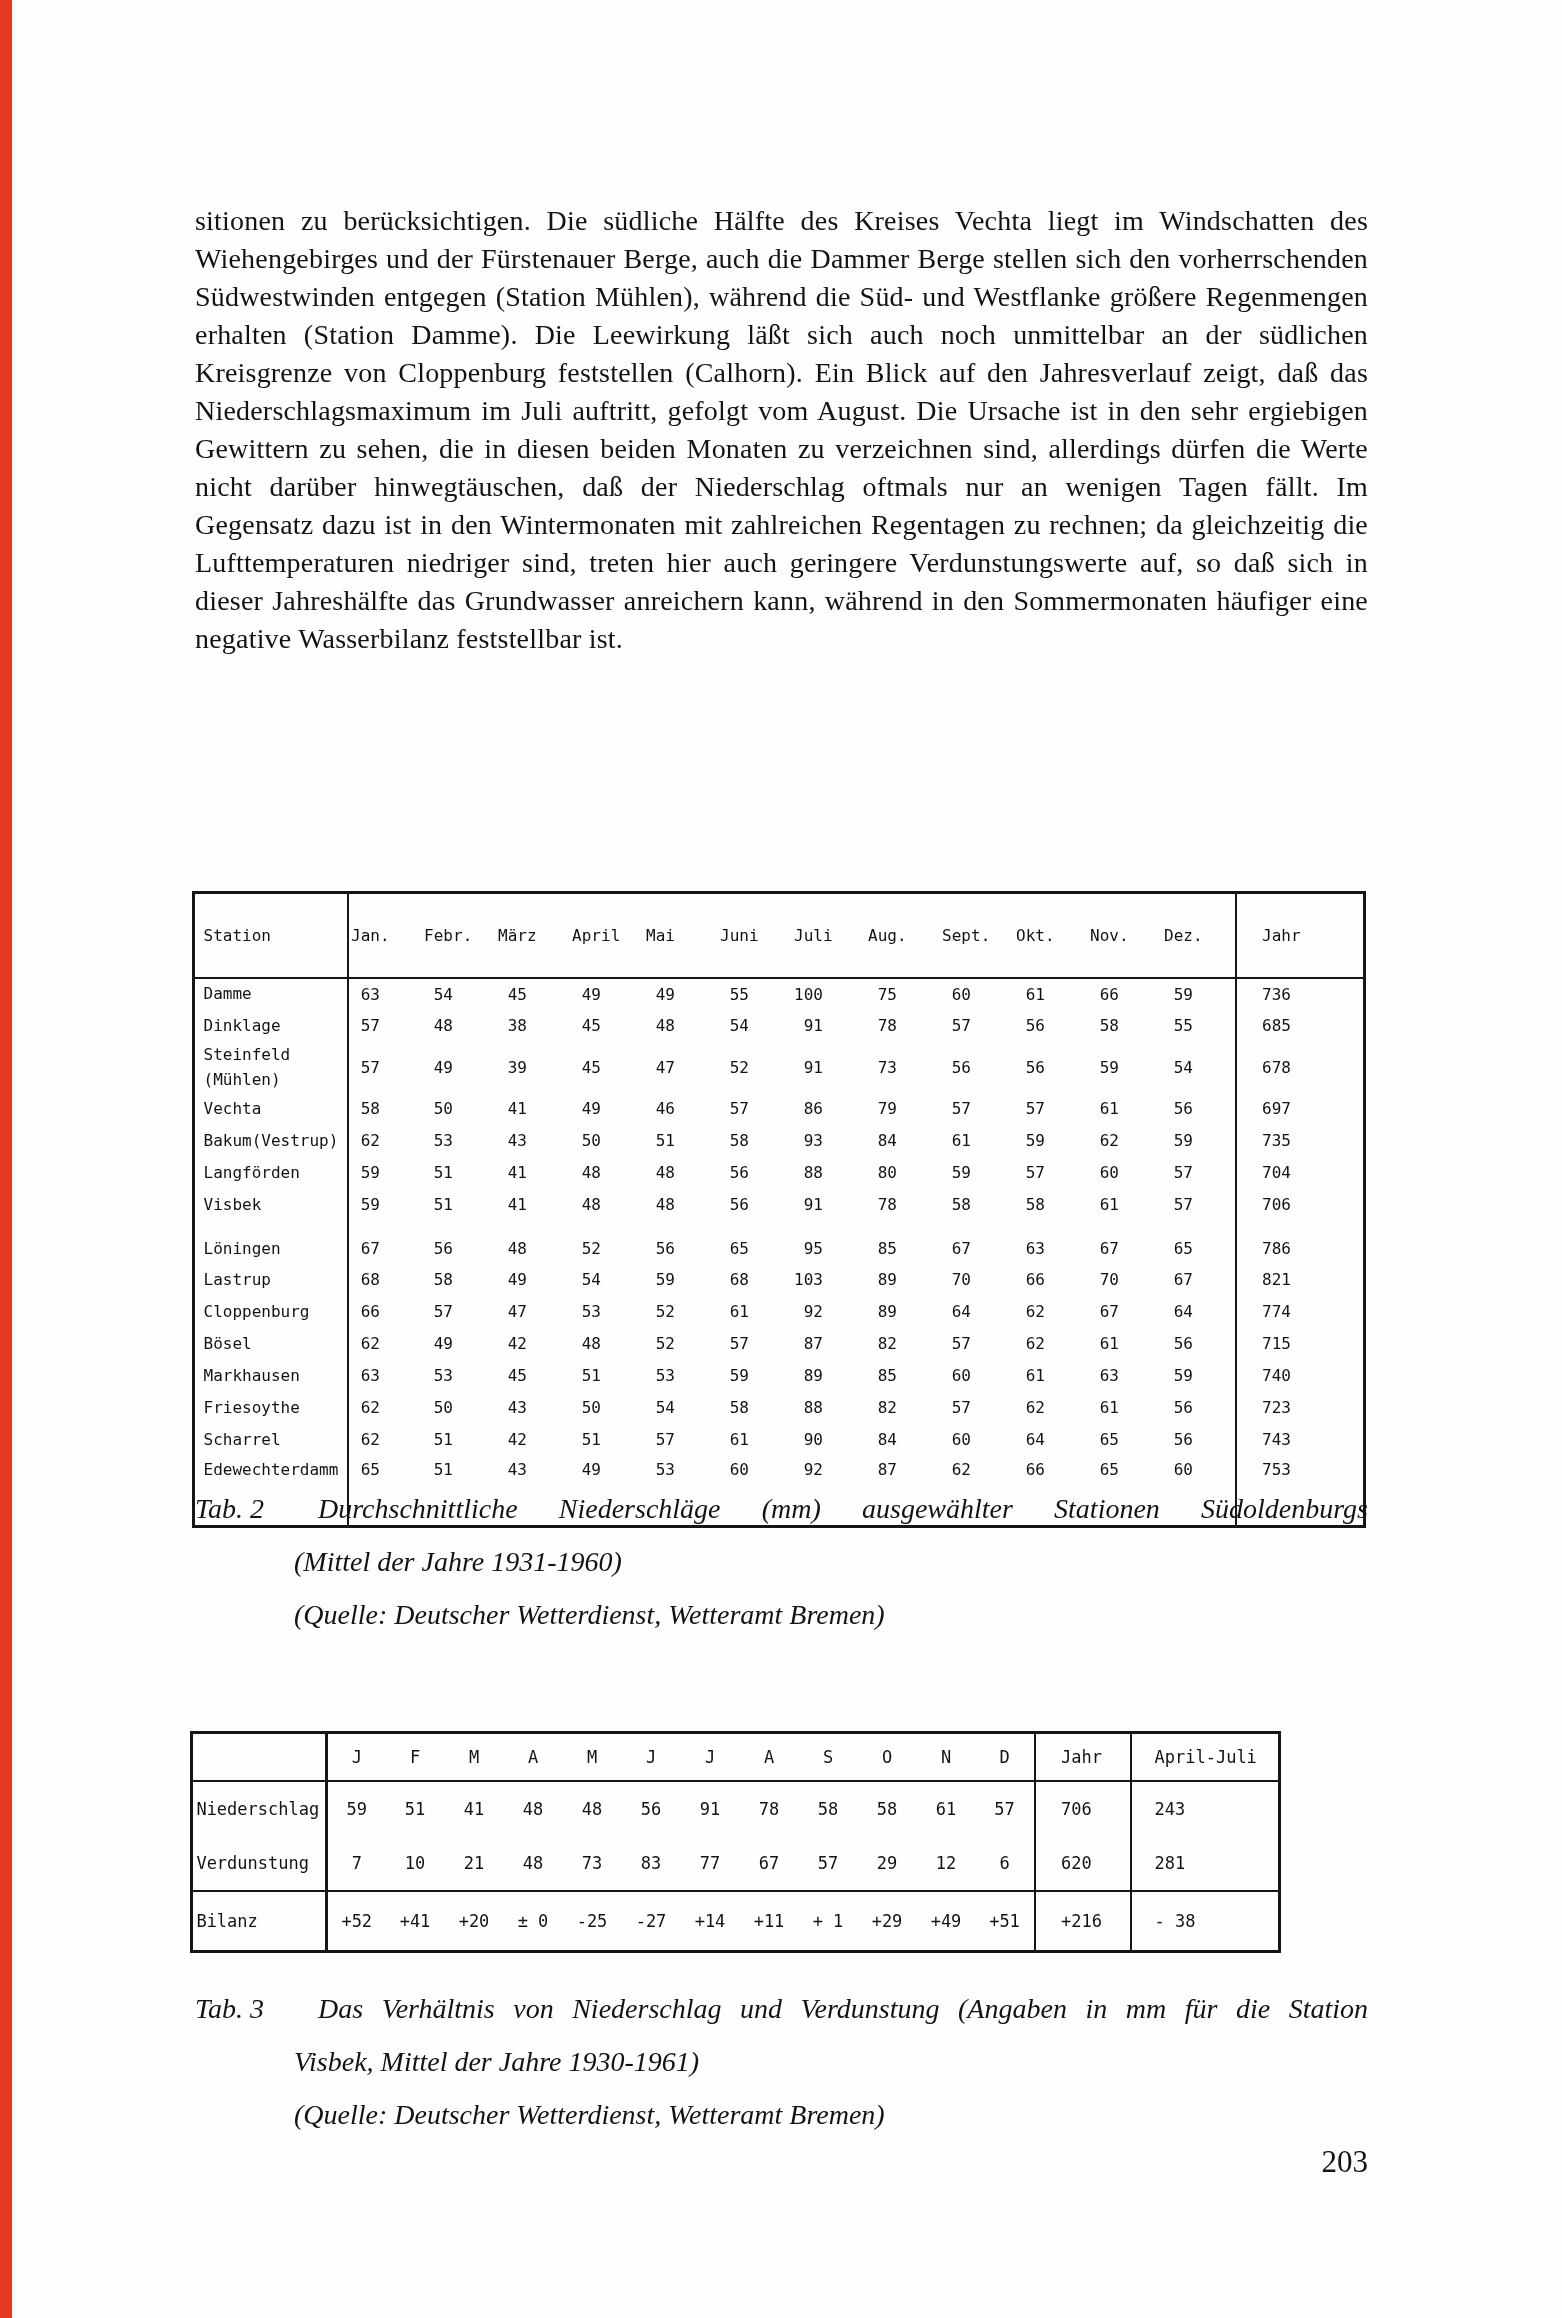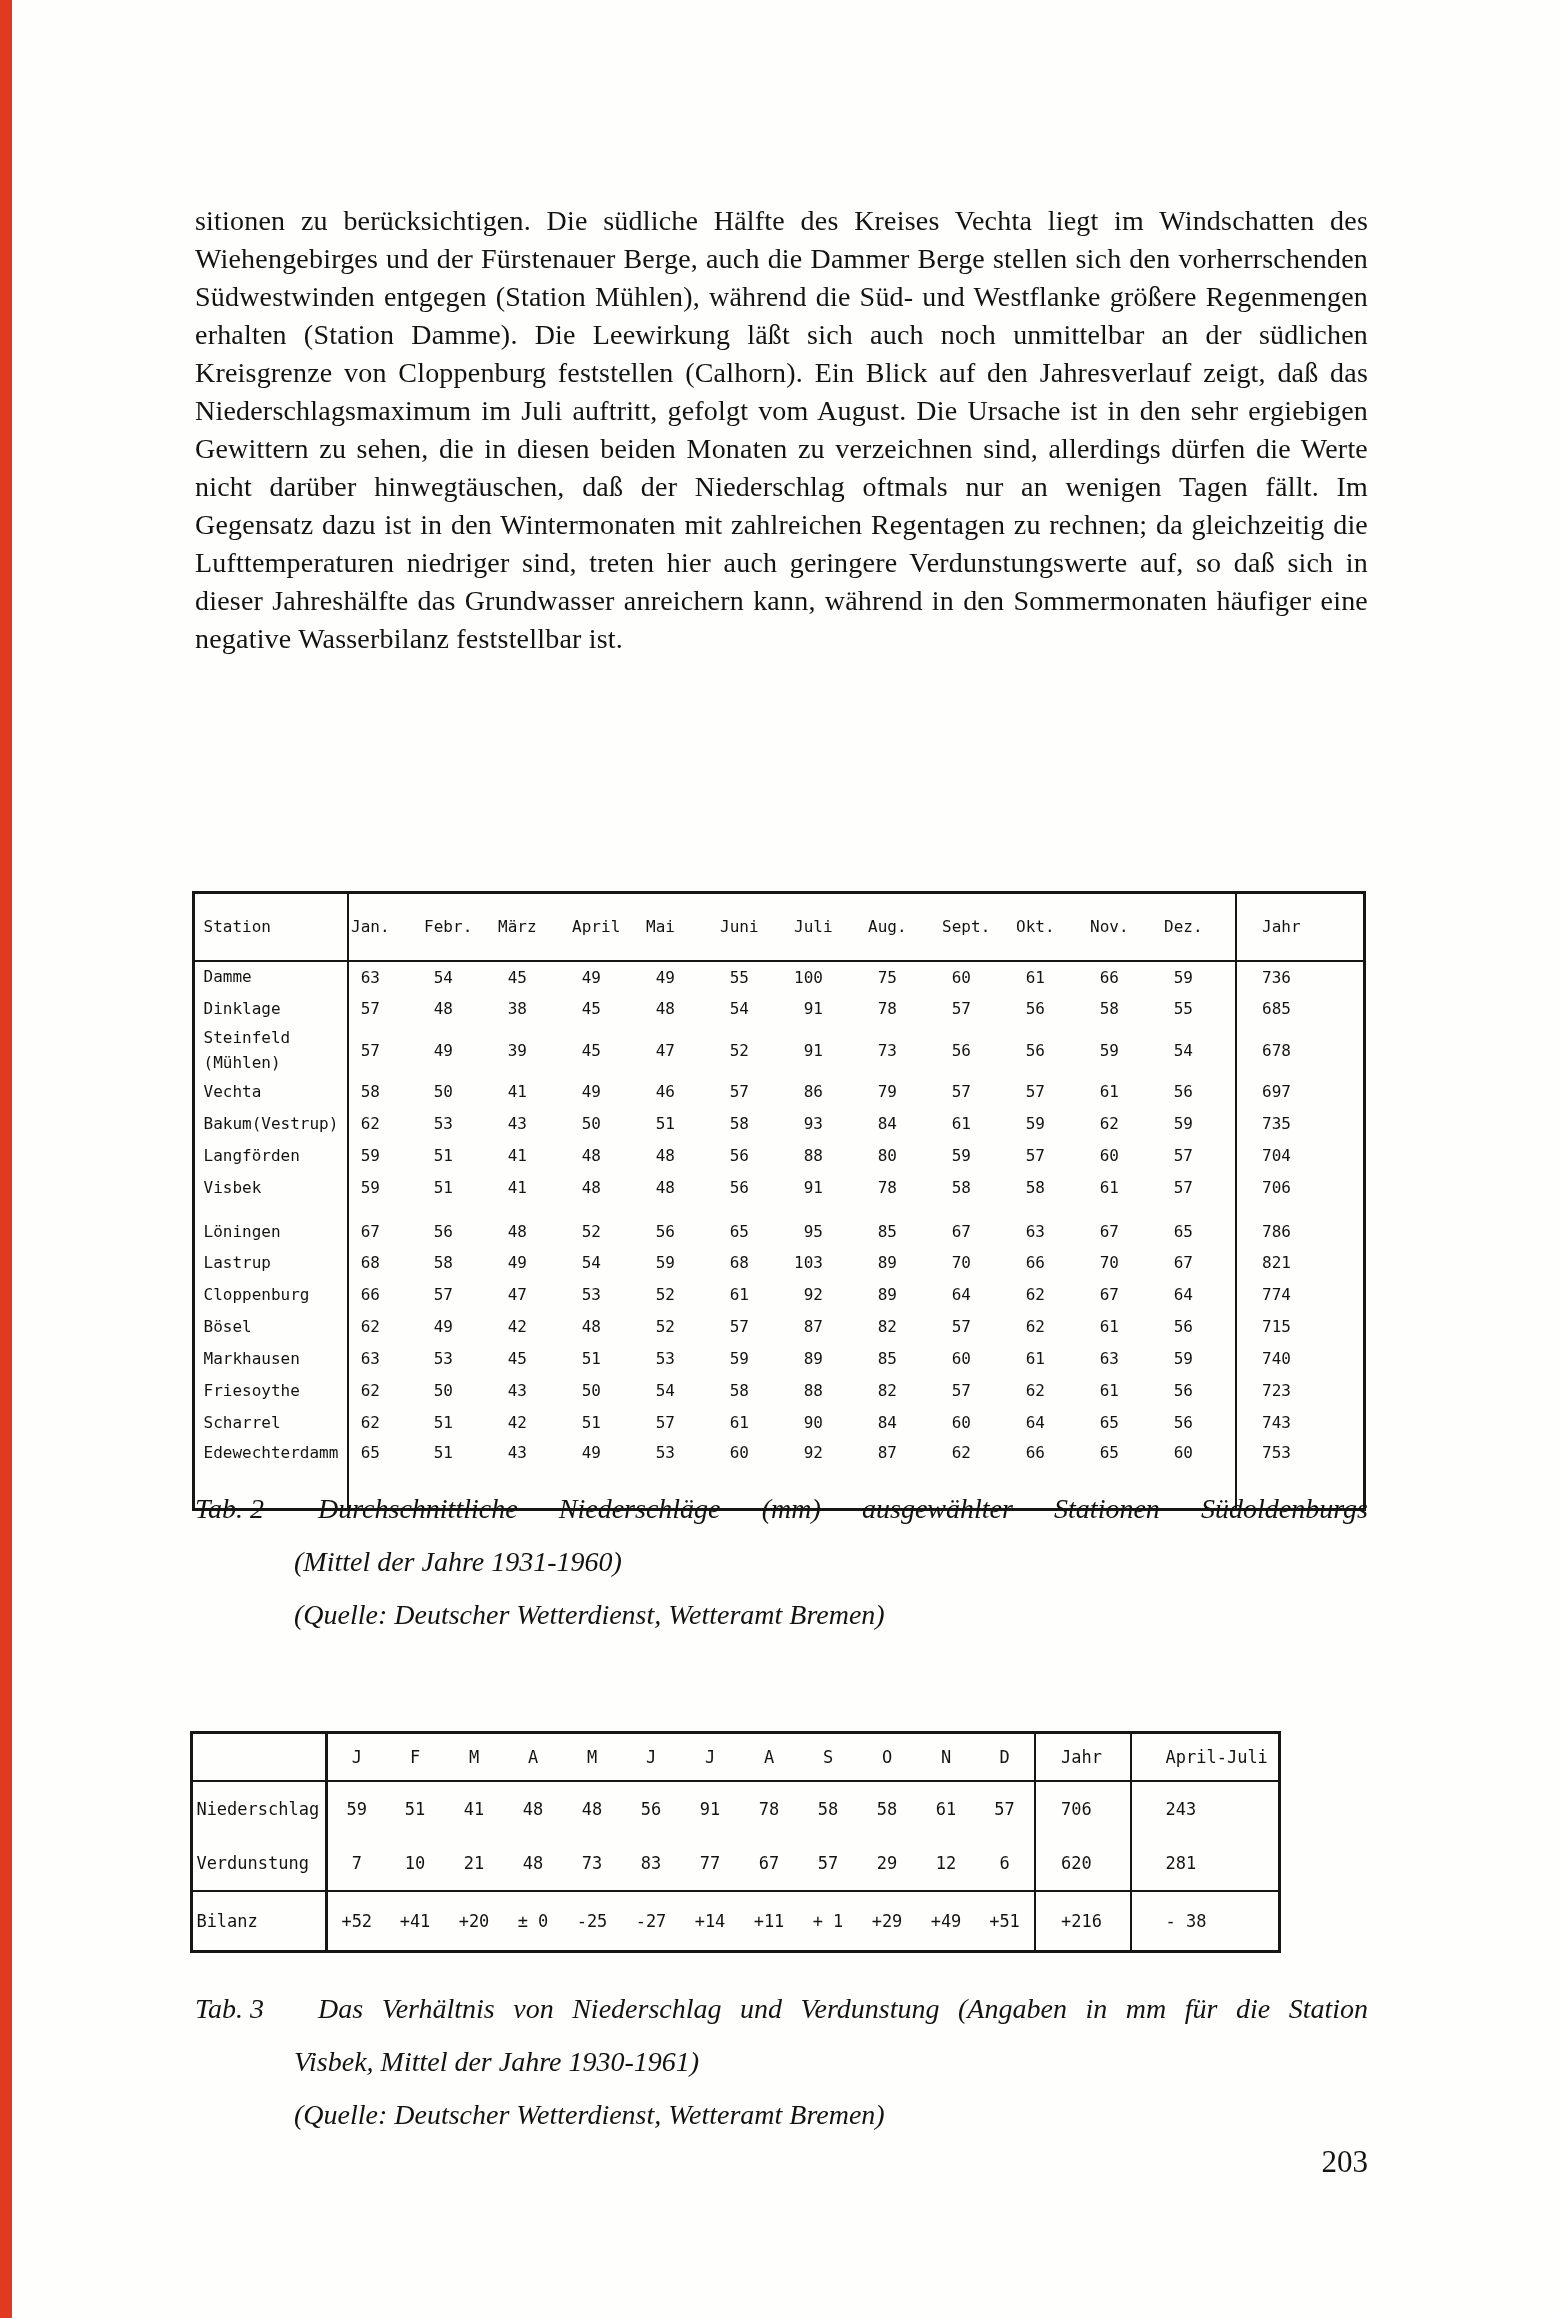--- a/index.html
+++ b/index.html
@@ -33,21 +33,21 @@
 
   
   .t2 {
     position: absolute; left: 192px; top: 891px;
     width: 1174px;
     border: 3.4px solid #161616;
     font-size: 16px;
   }
   .t2 th {
     font-weight: normal; text-align: left;
-    height: 68px; vertical-align: middle;
+    height: 85px; vertical-align: middle;
     border-bottom: 2.6px solid #161616;
     padding-left: 2.6px;
   }
   .t2 th.station { padding-left: 8.5px; border-right: 2.6px solid #161616; }
   .t2 th.jahr   { border-left: 2.6px solid #161616; padding-left: 25.6px; }
   .t2 td {
     height: 32px; line-height: 29px; vertical-align: middle;
     padding-left: 2.6px;
   }
   .t2 td.station {
@@ -81,21 +81,21 @@
   .t3 th {
     font-weight: normal; height: 48px; vertical-align: middle;
     text-align: center; border-bottom: 2.6px solid #161616;
   }
   .t3 td { height: 55px; vertical-align: middle; text-align: center; }
   .t3 .label {
     text-align: left; padding-left: 3.4px;
     border-right: 3.4px solid #161616;
   }
   .t3 .jahrcol { border-left: 2.6px solid #161616; text-align: left; padding-left: 25.6px; }
-  .t3 .aprcol  { border-left: 2.6px solid #161616; text-align: left; padding-left: 34px; }
+  .t3 .aprcol  { border-left: 2.6px solid #161616; text-align: left; padding-left: 23px; }
   .t3 tr.sep td { border-top: 2.6px solid #161616; height: 61px; }
 
   .page-number {
     position: absolute; left: 195px; top: 2144px; width: 1173px;
     text-align: right; font-size: 31px;
   }
 </style>
 </head>
 <body>
 

